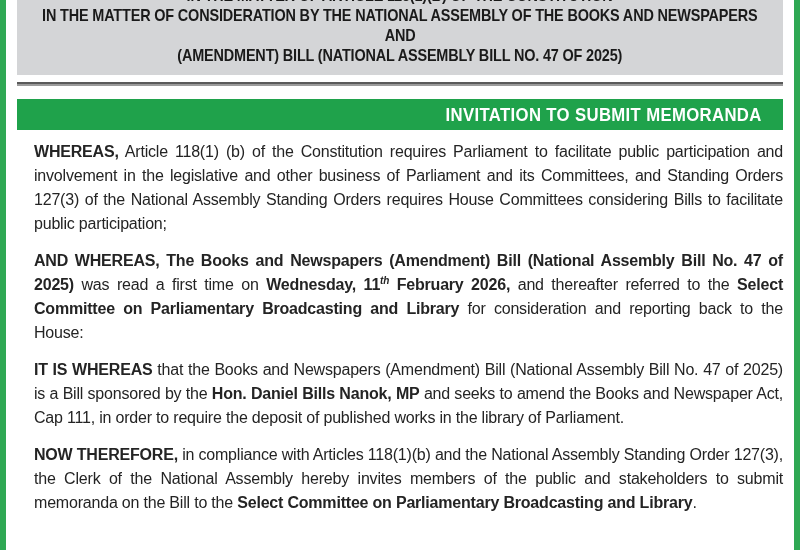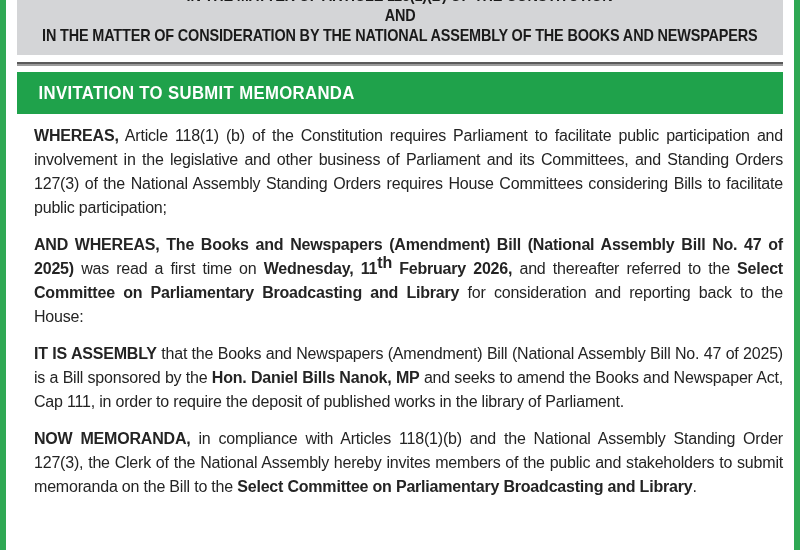--- a/index.html
+++ b/index.html
@@ -32,24 +32,24 @@
     transform:scaleX(0.85);transform-origin:center;
     font-weight:bold;font-size:17px;color:#1a1a1a;
     letter-spacing:-0.2px;
   }
   .divider{
     margin-top:7px;
     height:2px;background:var(--divider,#5a5a5a);
     border-bottom:2px solid #9b9b9b;
   }
   .banner{
-    margin-top:6px;
+    margin-top:13px;
     background:var(--banner-green,#1fa24b);
-    height:42px;
-    display:flex;align-items:center;justify-content:flex-start;
+    height:31px;
+    display:flex;align-items:center;justify-content:flex-end;
   }
   .banner span{
     display:inline-block;white-space:nowrap;
     transform:scaleX(0.88);transform-origin:center;
     color:#ffffff;font-weight:bold;font-size:19px;
     letter-spacing:0.4px;
   }
   .body-text{margin-top:10px;}
   .para{
     margin:0 0 13px 17px;
@@ -57,49 +57,52 @@
     color:var(--text,#242424);
     text-align:justify;
     letter-spacing:-0.2px;
   }
   .para .b{font-weight:bold;}
   .para a{
     color:var(--link,#4a6cb3);
     text-decoration:underline;
     word-break:break-all;
   }
-  sup{font-size:16px;line-height:0;}
+  sup{font-size:10px;line-height:0;font-style:italic;}
 </style>
 </head>
 <body>
 
 <div class="page">
   <div class="content">
 
     <div class="masthead">
       <div class="masthead-text">
         <div class="m-line">
             <span>IN THE MATTER OF ARTICLE 118(1)(B) OF THE CONSTITUTION</span>
           </div>
         <div class="m-line">
+            <span>IN THE MATTER OF CONSIDERATION BY THE NATIONAL ASSEMBLY OF THE BOOKS AND NEWSPAPERS</span>
+          </div>
+        <div class="m-line">
             <span>AND</span>
           </div>
         <div class="m-line">
-            <span>IN THE MATTER OF CONSIDERATION BY THE NATIONAL ASSEMBLY OF THE BOOKS AND NEWSPAPERS</span>
+            <span>(AMENDMENT) BILL (NATIONAL ASSEMBLY BILL NO. 47 OF 2025)</span>
           </div>
       </div>
     </div>
 
     <div class="divider"></div>
 
     <div class="banner">
       <span>INVITATION TO SUBMIT MEMORANDA</span>
     </div>
 
     <div class="body-text">
         <p class="para"><span class="b">WHEREAS,</span><span> Article 118(1) (b) of the Constitution requires Parliament to facilitate public participation and involvement in the legislative and other business of Parliament and its Committees, and Standing Orders 127(3) of the National Assembly Standing Orders requires House Committees considering Bills to facilitate public participation;</span></p>
         <p class="para"><span class="b">AND WHEREAS, The Books and Newspapers (Amendment) Bill (National Assembly Bill No. 47 of 2025)</span><span> was read a first time on </span><span class="b">Wednesday, 11</span><span class="b"><sup>th</sup></span><span class="b"> February 2026,</span><span> and thereafter referred to the </span><span class="b">Select Committee on Parliamentary Broadcasting and Library</span><span> for consideration and reporting back to the House:</span></p>
-        <p class="para"><span class="b">IT IS ASSEMBLY</span><span> that the Books and Newspapers (Amendment) Bill (National Assembly Bill No. 47 of 2025) is a Bill sponsored by the </span><span class="b">Hon. Daniel Bills Nanok, MP</span><span> and seeks to amend the Books and Newspaper Act, Cap 111, in order to require the deposit of published works in the library of Parliament.</span></p>
-        <p class="para"><span class="b">NOW MEMORANDA,</span><span> in compliance with Articles 118(1)(b) and the National Assembly Standing Order 127(3), the Clerk of the National Assembly hereby invites members of the public and stakeholders to submit memoranda on the Bill to the </span><span class="b">Select Committee on Parliamentary Broadcasting and Library</span><span>.</span></p>
+        <p class="para"><span class="b">IT IS WHEREAS</span><span> that the Books and Newspapers (Amendment) Bill (National Assembly Bill No. 47 of 2025) is a Bill sponsored by the </span><span class="b">Hon. Daniel Bills Nanok, MP</span><span> and seeks to amend the Books and Newspaper Act, Cap 111, in order to require the deposit of published works in the library of Parliament.</span></p>
+        <p class="para"><span class="b">NOW THEREFORE,</span><span> in compliance with Articles 118(1)(b) and the National Assembly Standing Order 127(3), the Clerk of the National Assembly hereby invites members of the public and stakeholders to submit memoranda on the Bill to the </span><span class="b">Select Committee on Parliamentary Broadcasting and Library</span><span>.</span></p>
       </div>
 
   </div>
 </div>
 
 </body></html>

